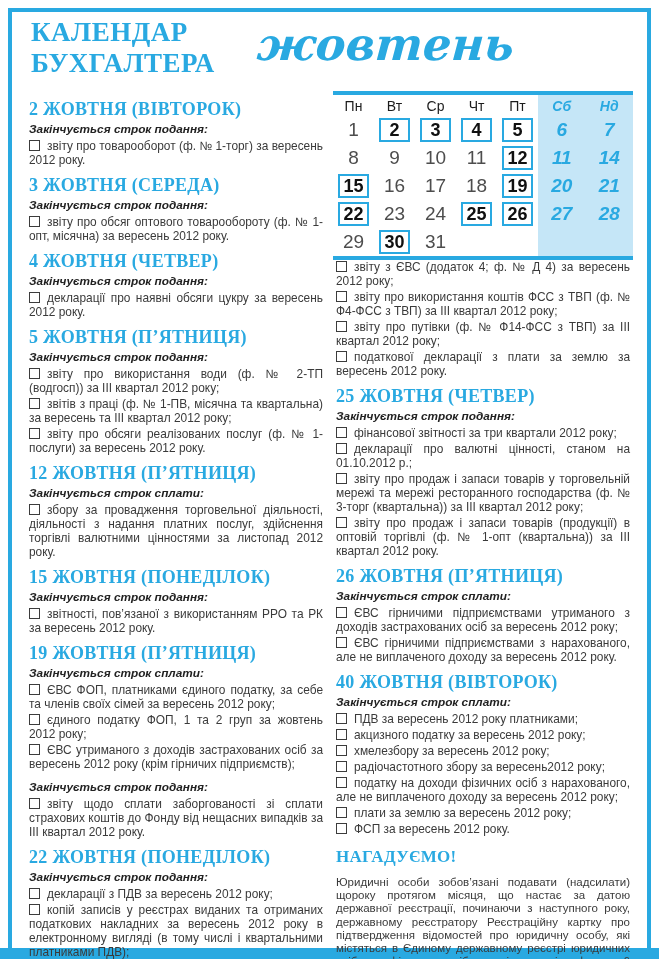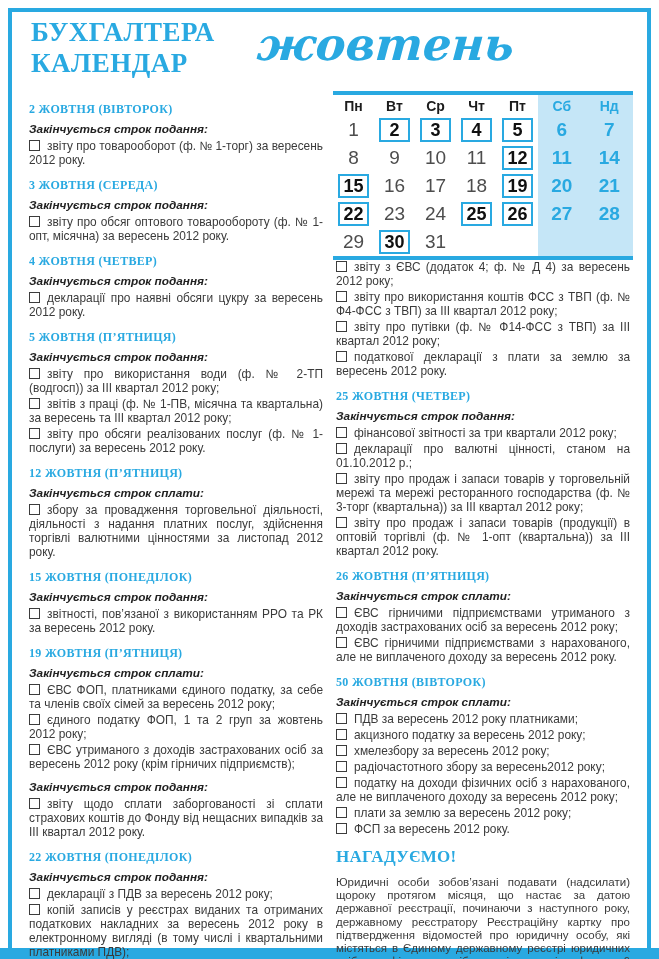--- a/index.html
+++ b/index.html
@@ -60,42 +60,42 @@
   .col{width:294px;}
   
   .calendar{width:300px;margin-left:-3px;}
   .cal-rule{height:4px;background:var(--accent);}
   .cal-grid{
     display:grid;
     grid-template-columns:41px 41px 41px 41px 41px 47.5px 47.5px;
   }
   .cal-h{
     height:21px;display:flex;align-items:center;justify-content:center;
-    font-weight:bold;font-size:14px;color:var(--ink-dark);
+    font-weight:normal;font-size:14px;color:var(--ink-dark);
   }
   .cal-d{
     height:28px;display:flex;align-items:center;justify-content:center;
     font-size:19px;color:#4d4d4d;
   }
-  .we{background:var(--weekend-bg);color:var(--accent);font-weight:bold;}
+  .we{background:var(--weekend-bg);color:var(--accent);font-weight:bold;font-style:italic;}
   .cal-h.we{color:var(--accent);}
   .daybox{
     display:flex;align-items:center;justify-content:center;
     width:31px;height:24px;
     border:2px solid var(--accent);
     font-weight:bold;color:#101010;font-size:18px;
     background:#fff;
   }
   
   .section{margin:0;}
   .sec-heading{
     font-family:"Liberation Serif",serif;
     font-weight:bold;
     color:var(--accent);
-    font-size:12px;line-height:18px;
+    font-size:18px;line-height:18px;
     margin-top:9px;margin-bottom:4px;
     letter-spacing:.3px;
   }
   .grp-label{
     font-size:11.8px;line-height:14px;
     font-weight:bold;font-style:italic;
     color:#222;
     margin-bottom:3px;
   }
   .grp + .grp{margin-top:9px;}
@@ -125,22 +125,22 @@
 </head>
 <body>
 
 <div class="frame"></div>
 <div class="bottom-bar"></div>
 
 <div class="content">
 
   <div class="header">
     <div class="title">
+      <div>КАЛЕНДАР</div>
       <div>БУХГАЛТЕРА</div>
-      <div>КАЛЕНДАР</div>
     </div>
     <div class="month">жовтень</div>
   </div>
 
   <div class="cols">
     <div class="col">
         <div class="section">
           <div class="sec-heading">2 ЖОВТНЯ (ВІВТОРОК)</div>
           <div class="grp">
             <div class="grp-label">Закінчується строк подання:</div>
@@ -299,21 +299,21 @@
           </div>
           <div class="section">
             <div class="sec-heading">26 ЖОВТНЯ (П’ЯТНИЦЯ)</div>
             <div class="grp">
               <div class="grp-label">Закінчується строк сплати:</div>
               <div class="item"><span class="checkbox"></span>ЄВС гірничими підприємствами утриманого з доходів застрахованих осіб за вересень 2012 року;</div>
               <div class="item"><span class="checkbox"></span>ЄВС гірничими підприємствами з нарахованого, але не виплаченого доходу за вересень 2012 року.</div>
             </div>
           </div>
           <div class="section">
-            <div class="sec-heading">50 ЖОВТНЯ (ВІВТОРОК)</div>
+            <div class="sec-heading">40 ЖОВТНЯ (ВІВТОРОК)</div>
             <div class="grp">
               <div class="grp-label">Закінчується строк сплати:</div>
               <div class="item"><span class="checkbox"></span>ПДВ за вересень 2012 року платниками;</div>
               <div class="item"><span class="checkbox"></span>акцизного податку за вересень 2012 року;</div>
               <div class="item"><span class="checkbox"></span>хмелезбору за вересень 2012 року;</div>
               <div class="item"><span class="checkbox"></span>радіочастотного збору за вересень2012 року;</div>
               <div class="item"><span class="checkbox"></span>податку на доходи фізичних осіб з нарахованого, але не виплаченого доходу за вересень 2012 року;</div>
               <div class="item"><span class="checkbox"></span>плати за землю за вересень 2012 року;</div>
               <div class="item"><span class="checkbox"></span>ФСП за вересень 2012 року.</div>
             </div>

